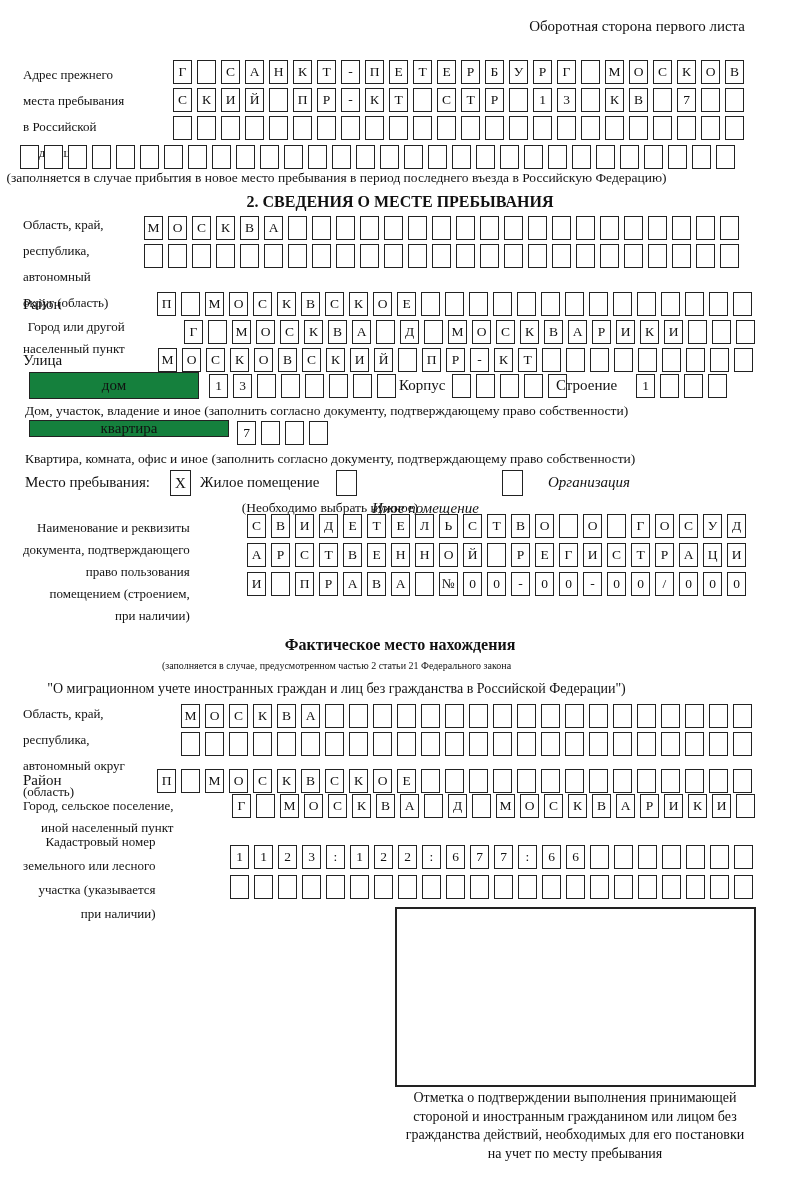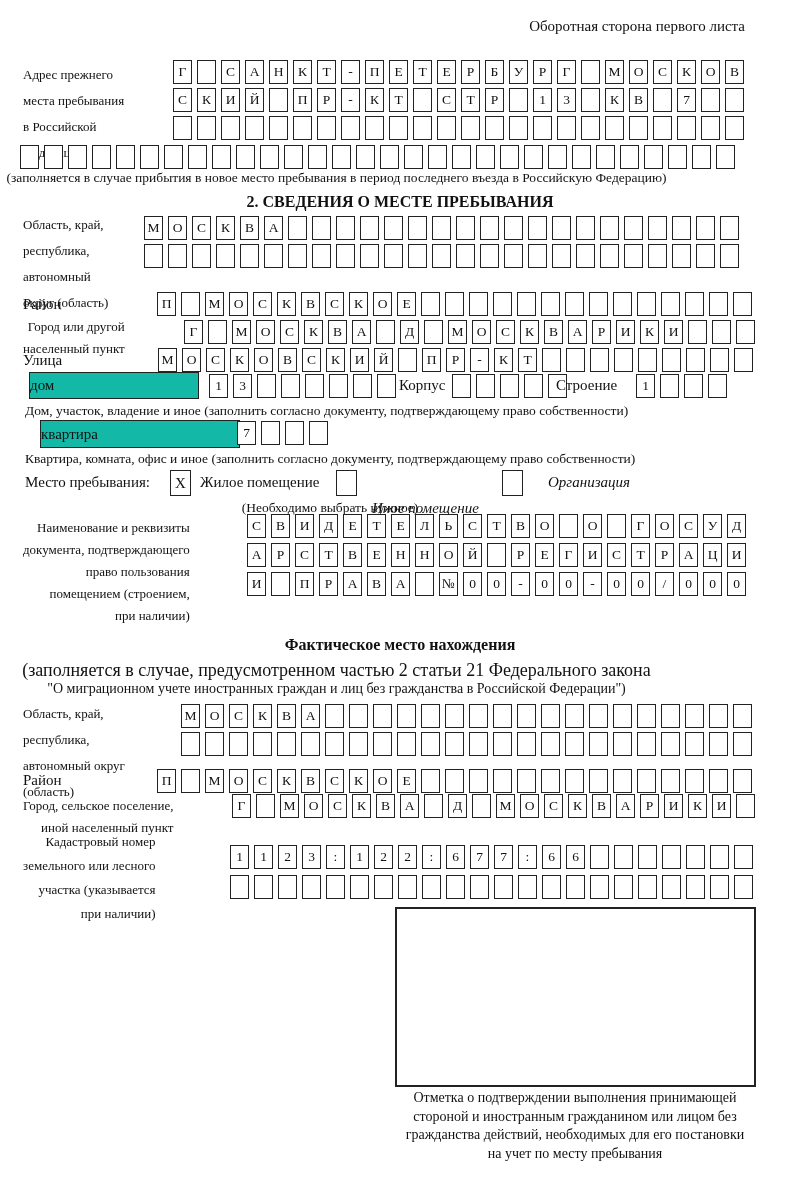--- a/index.html
+++ b/index.html
@@ -14,21 +14,21 @@
     font-size:13.5px; background:#fff; flex:0 0 auto;
   }
   .lbl { position:absolute; font-size:13px; line-height:26px; }
   .lbl .ln { display:block; }
   .lh22 { line-height:22px;text-align:right; }
   .note { position:absolute; font-size:13.5px; }
   .centered { left:0; width:673px; text-align:center; }
   .title { position:absolute; left:0; width:800px; text-align:center; font-weight:bold; font-size:16px; }
   .wbox {
     position:absolute; border:1.7px solid #222; box-sizing:border-box;
-    display:flex; align-items:center; font-size:15px; background:#14b8a6;
+    display:flex; align-items:center; justify-content:center; font-size:15px; background:#15803d;
   }
   .chk {
     position:absolute; width:21px; height:26px; border:1.7px solid #222; box-sizing:border-box;
     display:flex; align-items:center; justify-content:center; font-size:15px; background:#fff;
   }
   .inline-lbl { position:absolute; font-size:15px; white-space:nowrap; }
   .bigbox { position:absolute; border:2px solid #222; background:#fff; }
   .stampnote { position:absolute; font-size:14px; line-height:18.5px; text-align:center; }
 </style>
 </head>
@@ -331,21 +331,21 @@
     </div>
   <div class="inline-lbl" style="top:377px; left:556px;">Строение</div>
   <div class="cellrow" style="top:374px; left:636px;">
       <div class="cell">1</div>
       <div class="cell"></div>
       <div class="cell"></div>
       <div class="cell"></div>
     </div>
   <div class="note" style="top:403px; left:25px;">Дом, участок, владение и иное (заполнить согласно документу, подтверждающему право собственности)</div>
 
-  <div class="wbox" style="top:420px; left:40px; width:200px; height:28px;">
+  <div class="wbox" style="top:420px; left:29px; width:200px; height:17px;">
     <span>квартира</span>
   </div>
   <div class="cellrow" style="top:421px; left:237px;">
       <div class="cell">7</div>
       <div class="cell"></div>
       <div class="cell"></div>
       <div class="cell"></div>
     </div>
   <div class="note" style="top:451px; left:25px;">Квартира, комната, офис и иное (заполнить согласно документу, подтверждающему право собственности)</div>
 
@@ -429,21 +429,21 @@
       <div class="cell">-</div>
       <div class="cell">0</div>
       <div class="cell">0</div>
       <div class="cell">/</div>
       <div class="cell">0</div>
       <div class="cell">0</div>
       <div class="cell">0</div>
     </div>
 
   <div class="title" style="top:636px;">Фактическое место нахождения</div>
-  <div class="note centered" style="top:660px; font-size:18px;">(заполняется в случае, предусмотренном частью 2 статьи 21 Федерального закона</div>
+  <div class="note centered" style="top:660px; font-size:10px;">(заполняется в случае, предусмотренном частью 2 статьи 21 Федерального закона</div>
   <div class="note centered" style="top:681px; font-size:14px;">"О миграционном учете иностранных граждан и лиц без гражданства в Российской Федерации")</div>
 
   <div class="lbl" style="top:701px; left:23px;">
     <span class="ln">Область, край,</span>
     <span class="ln">республика,</span>
     <span class="ln">автономный округ</span>
     <span class="ln">(область)</span>
   </div>
   <div class="cellrow" style="top:704px; left:181px;">
       <div class="cell">М</div>

